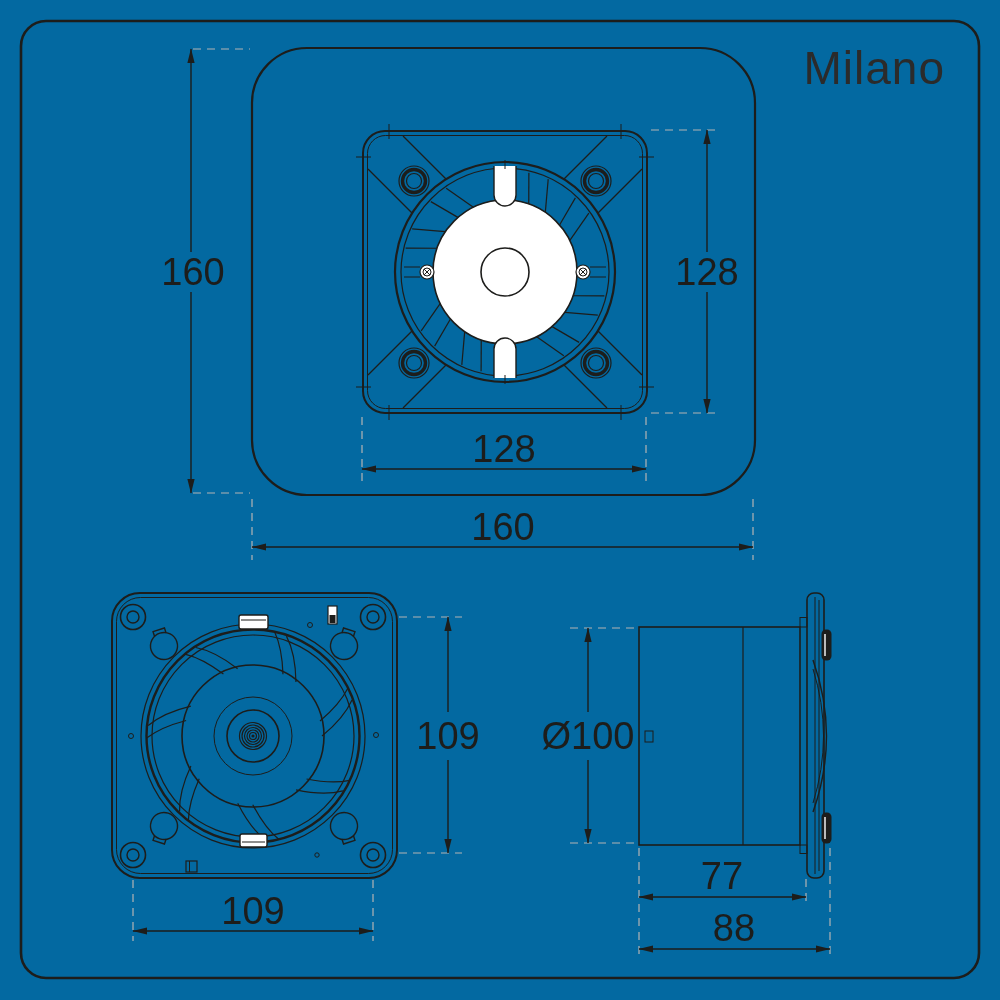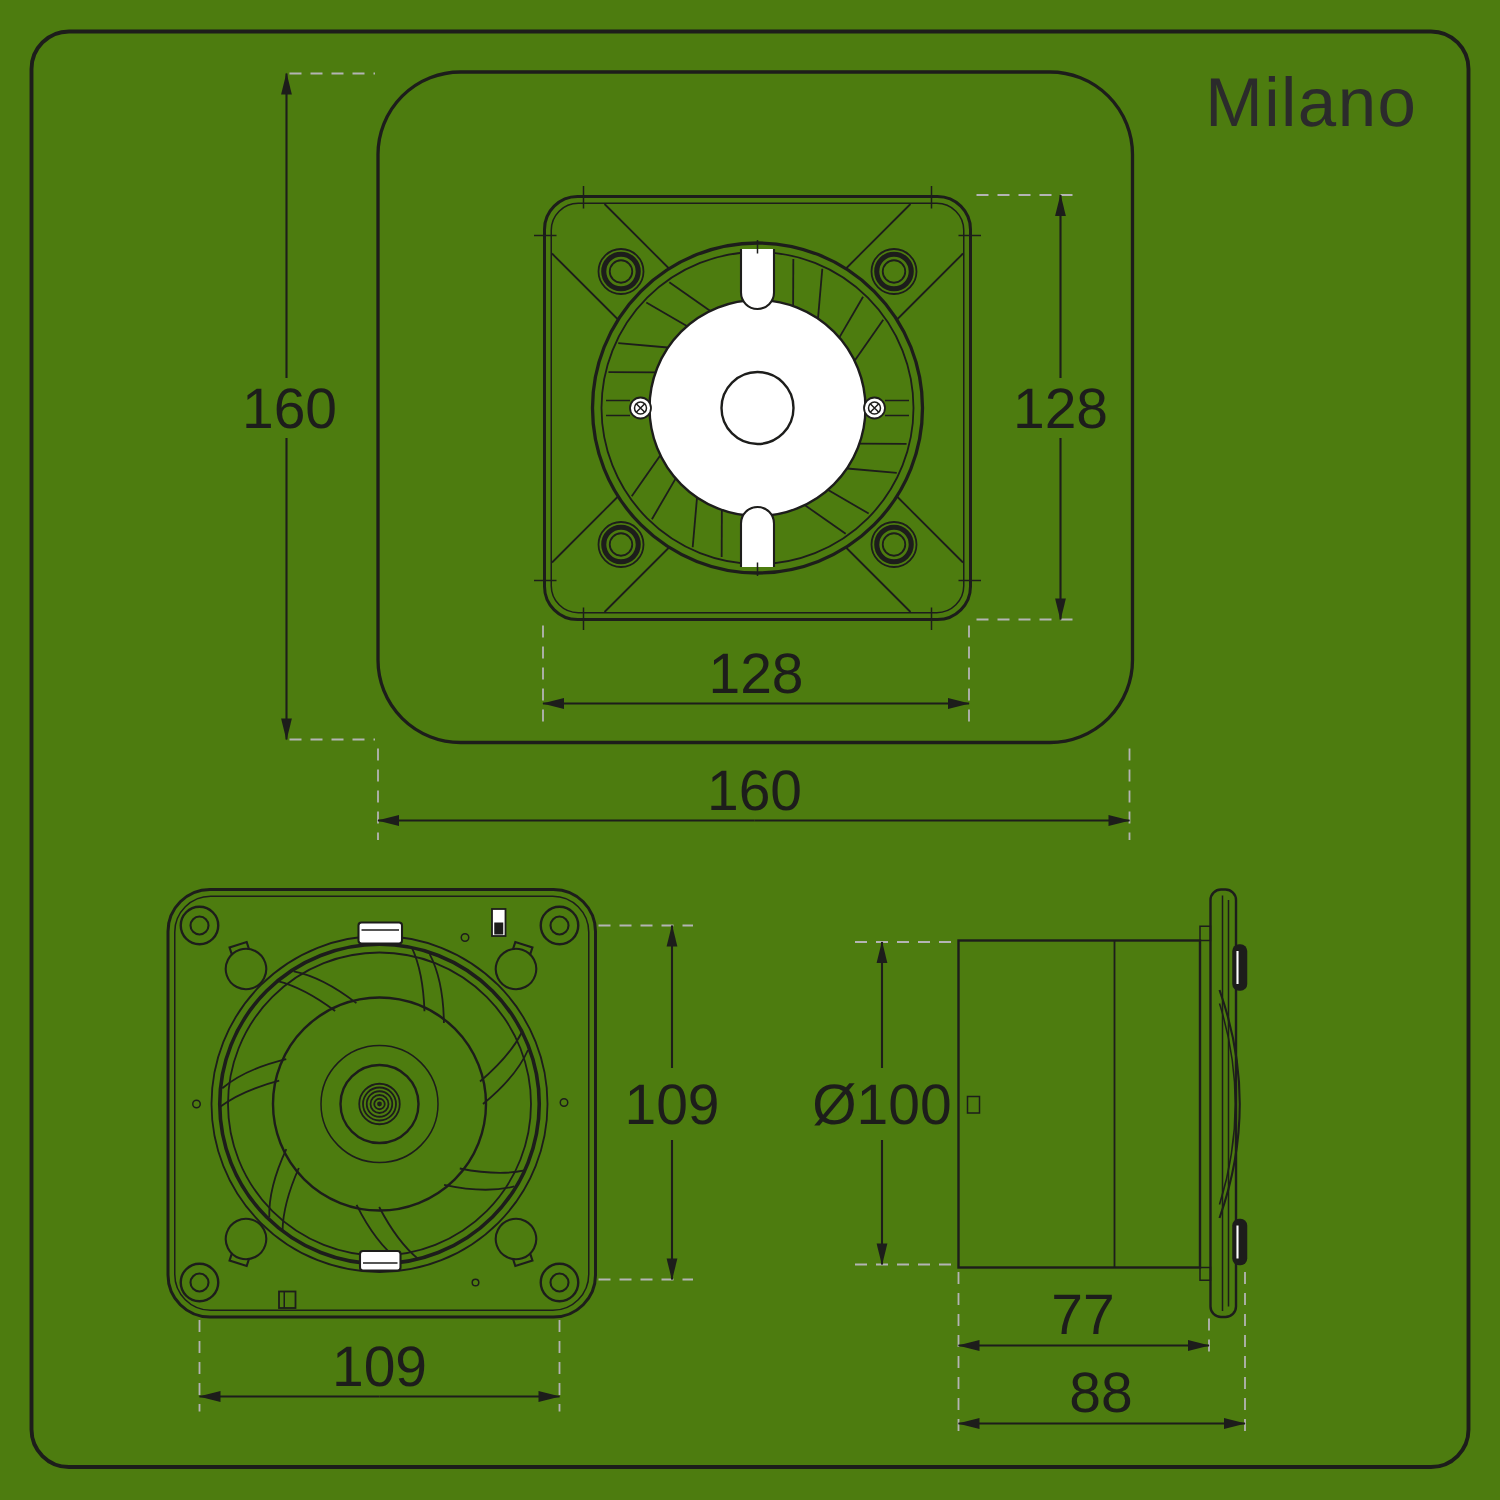--- a/index.html
+++ b/index.html
@@ -1,16 +1,16 @@
 <!DOCTYPE html>
 <html><head>
 <meta charset="utf-8">
 <style>
   html,body{margin:0;padding:0;background:#ffffff;}
-  .sheet{position:relative;width:1000px;height:1000px;background:#4d7c0f;font-family:"Liberation Sans",sans-serif;}
+  .sheet{position:relative;width:1000px;height:1000px;background:#0369a1;font-family:"Liberation Sans",sans-serif;}
   svg{position:absolute;left:0;top:0;}
   .ln{stroke:#1d1d1b;fill:none;}
   .w1{stroke-width:1;} .w12{stroke-width:1.2;} .w14{stroke-width:1.4;} .w16{stroke-width:1.6;}
   .w2{stroke-width:2;} .w22{stroke-width:2.2;}
   .dash{stroke:#b4b4b4;stroke-width:1.2;fill:none;stroke-dasharray:8 6;}
   .dim{stroke:#1d1d1b;stroke-width:1.4;fill:none;}
   .dimtext{font-family:"Liberation Sans",sans-serif;font-size:38px;fill:#1d1d1b;text-anchor:middle;}
   .logo{font-family:"Liberation Sans",sans-serif;font-size:46px;font-weight:100;fill:#2b2b2b;text-anchor:end;letter-spacing:1px;}
   .darkfill{fill:#1d1d1b;stroke:none;}
   .white{fill:#ffffff;}

